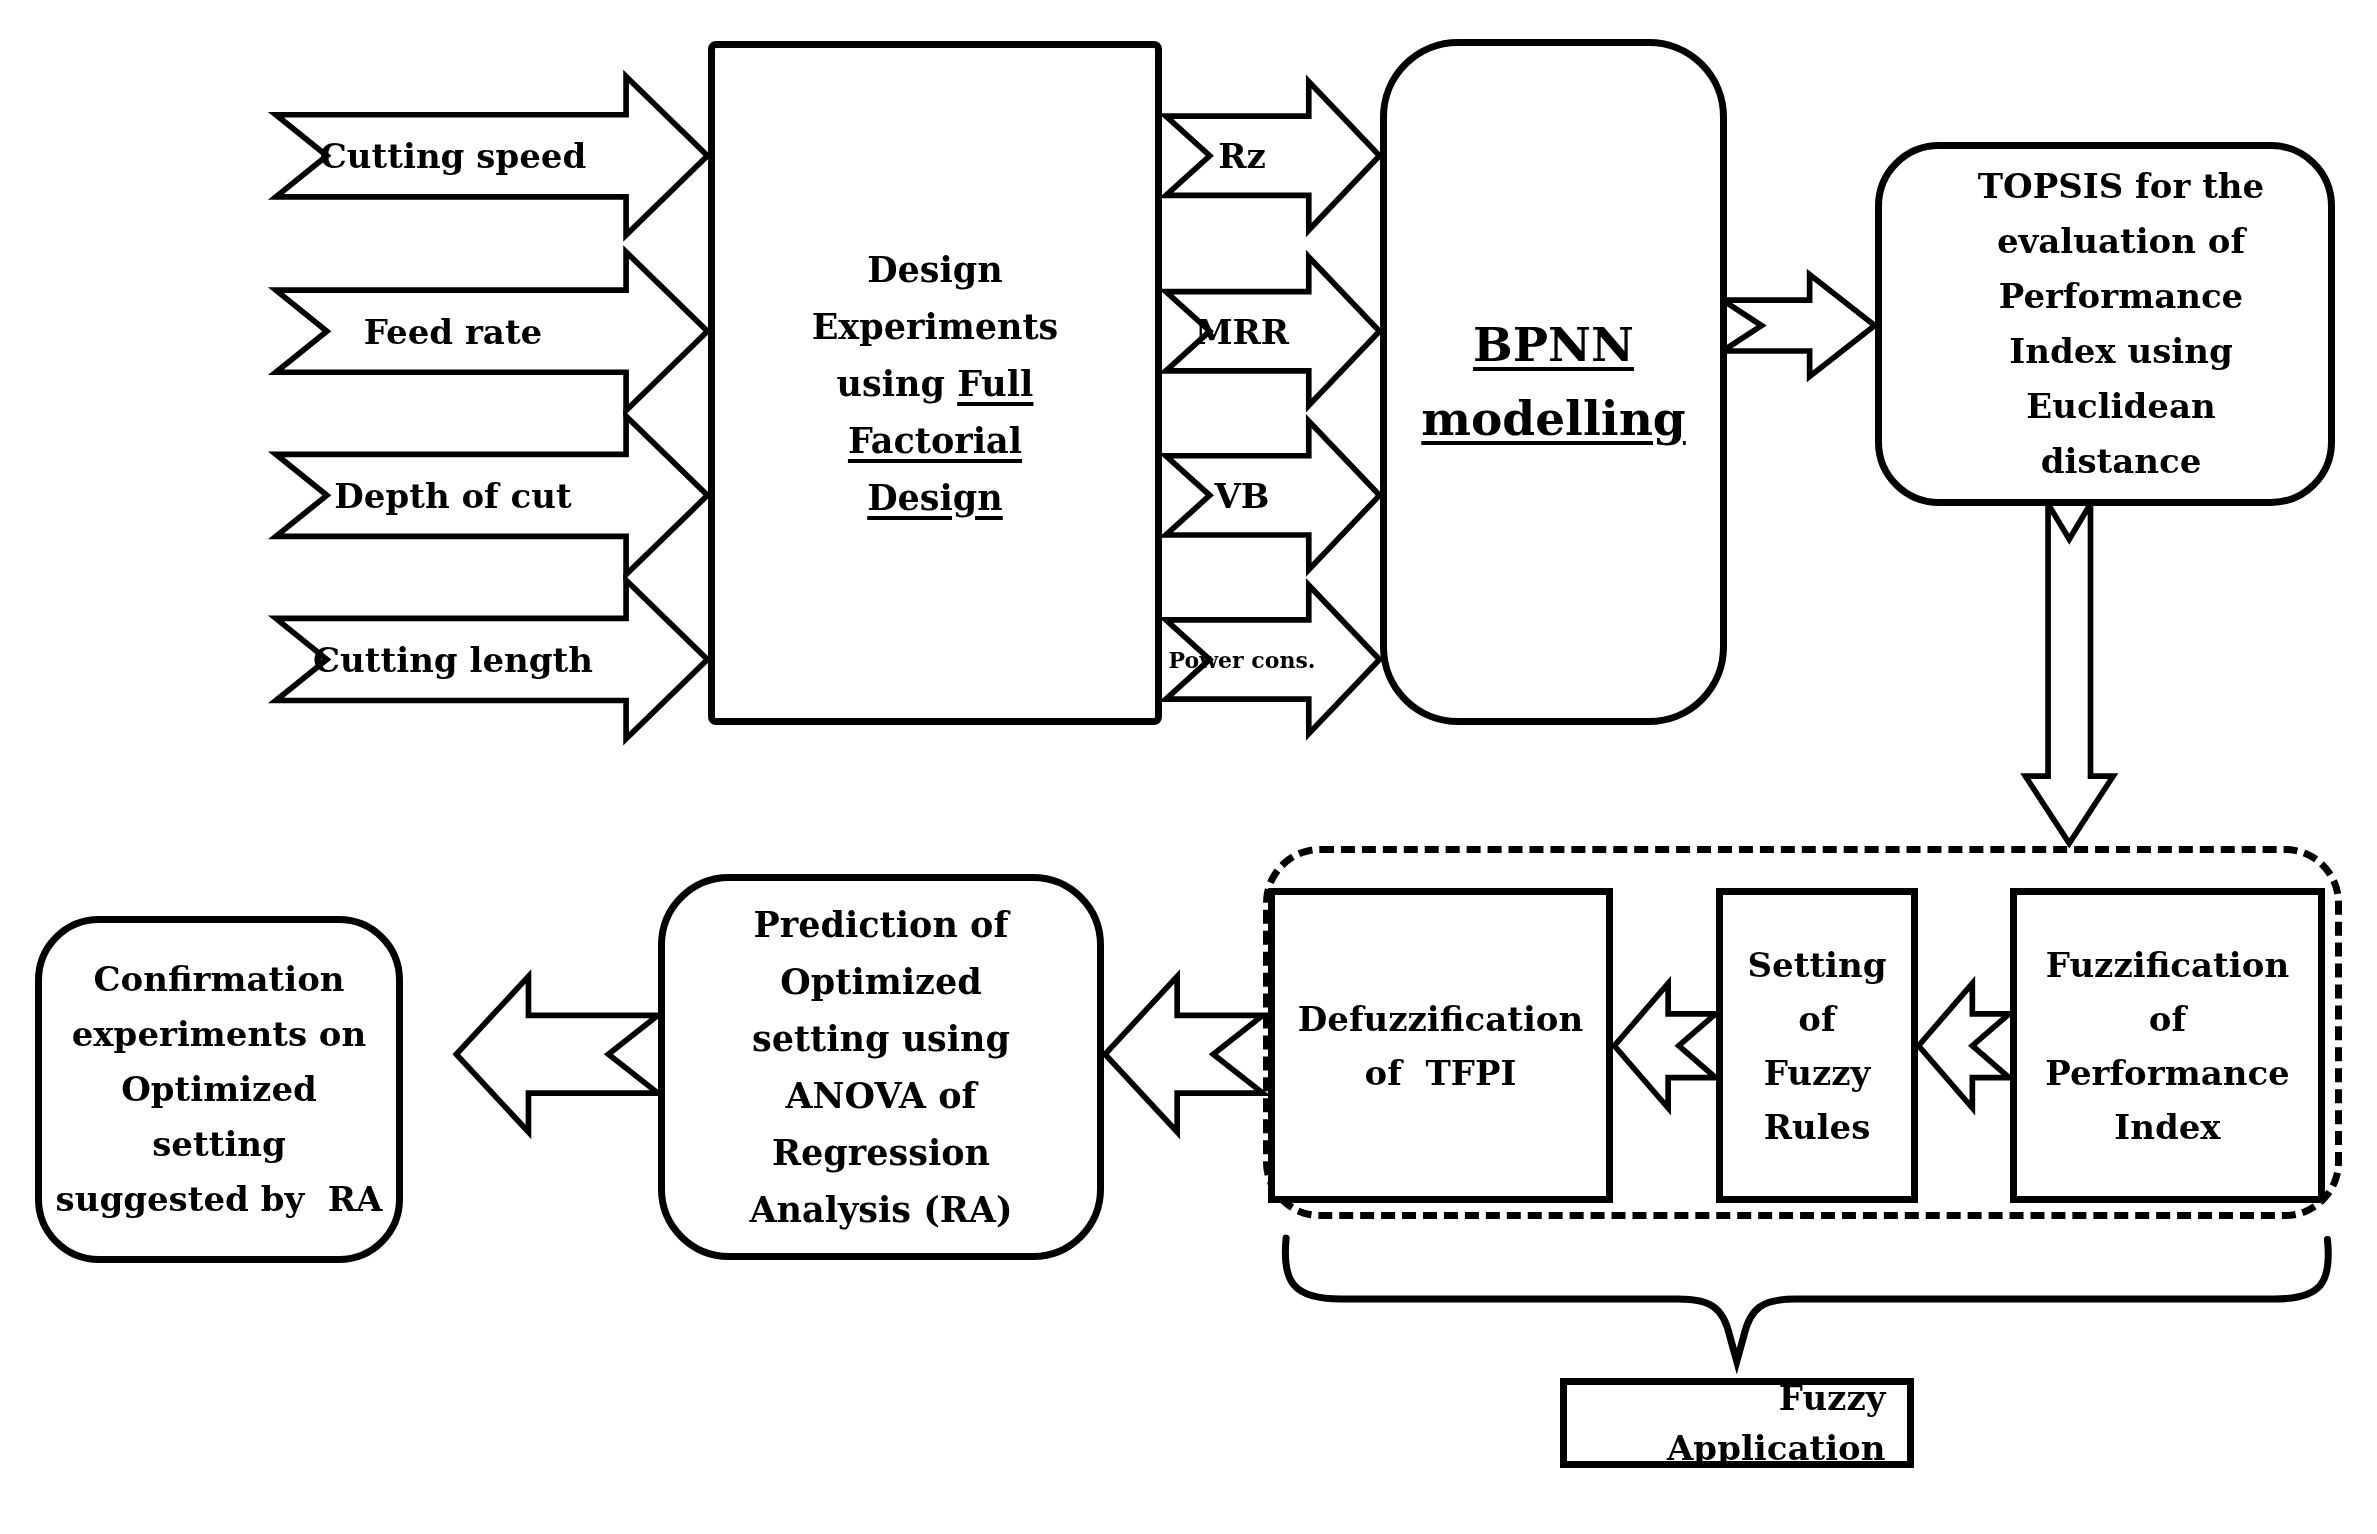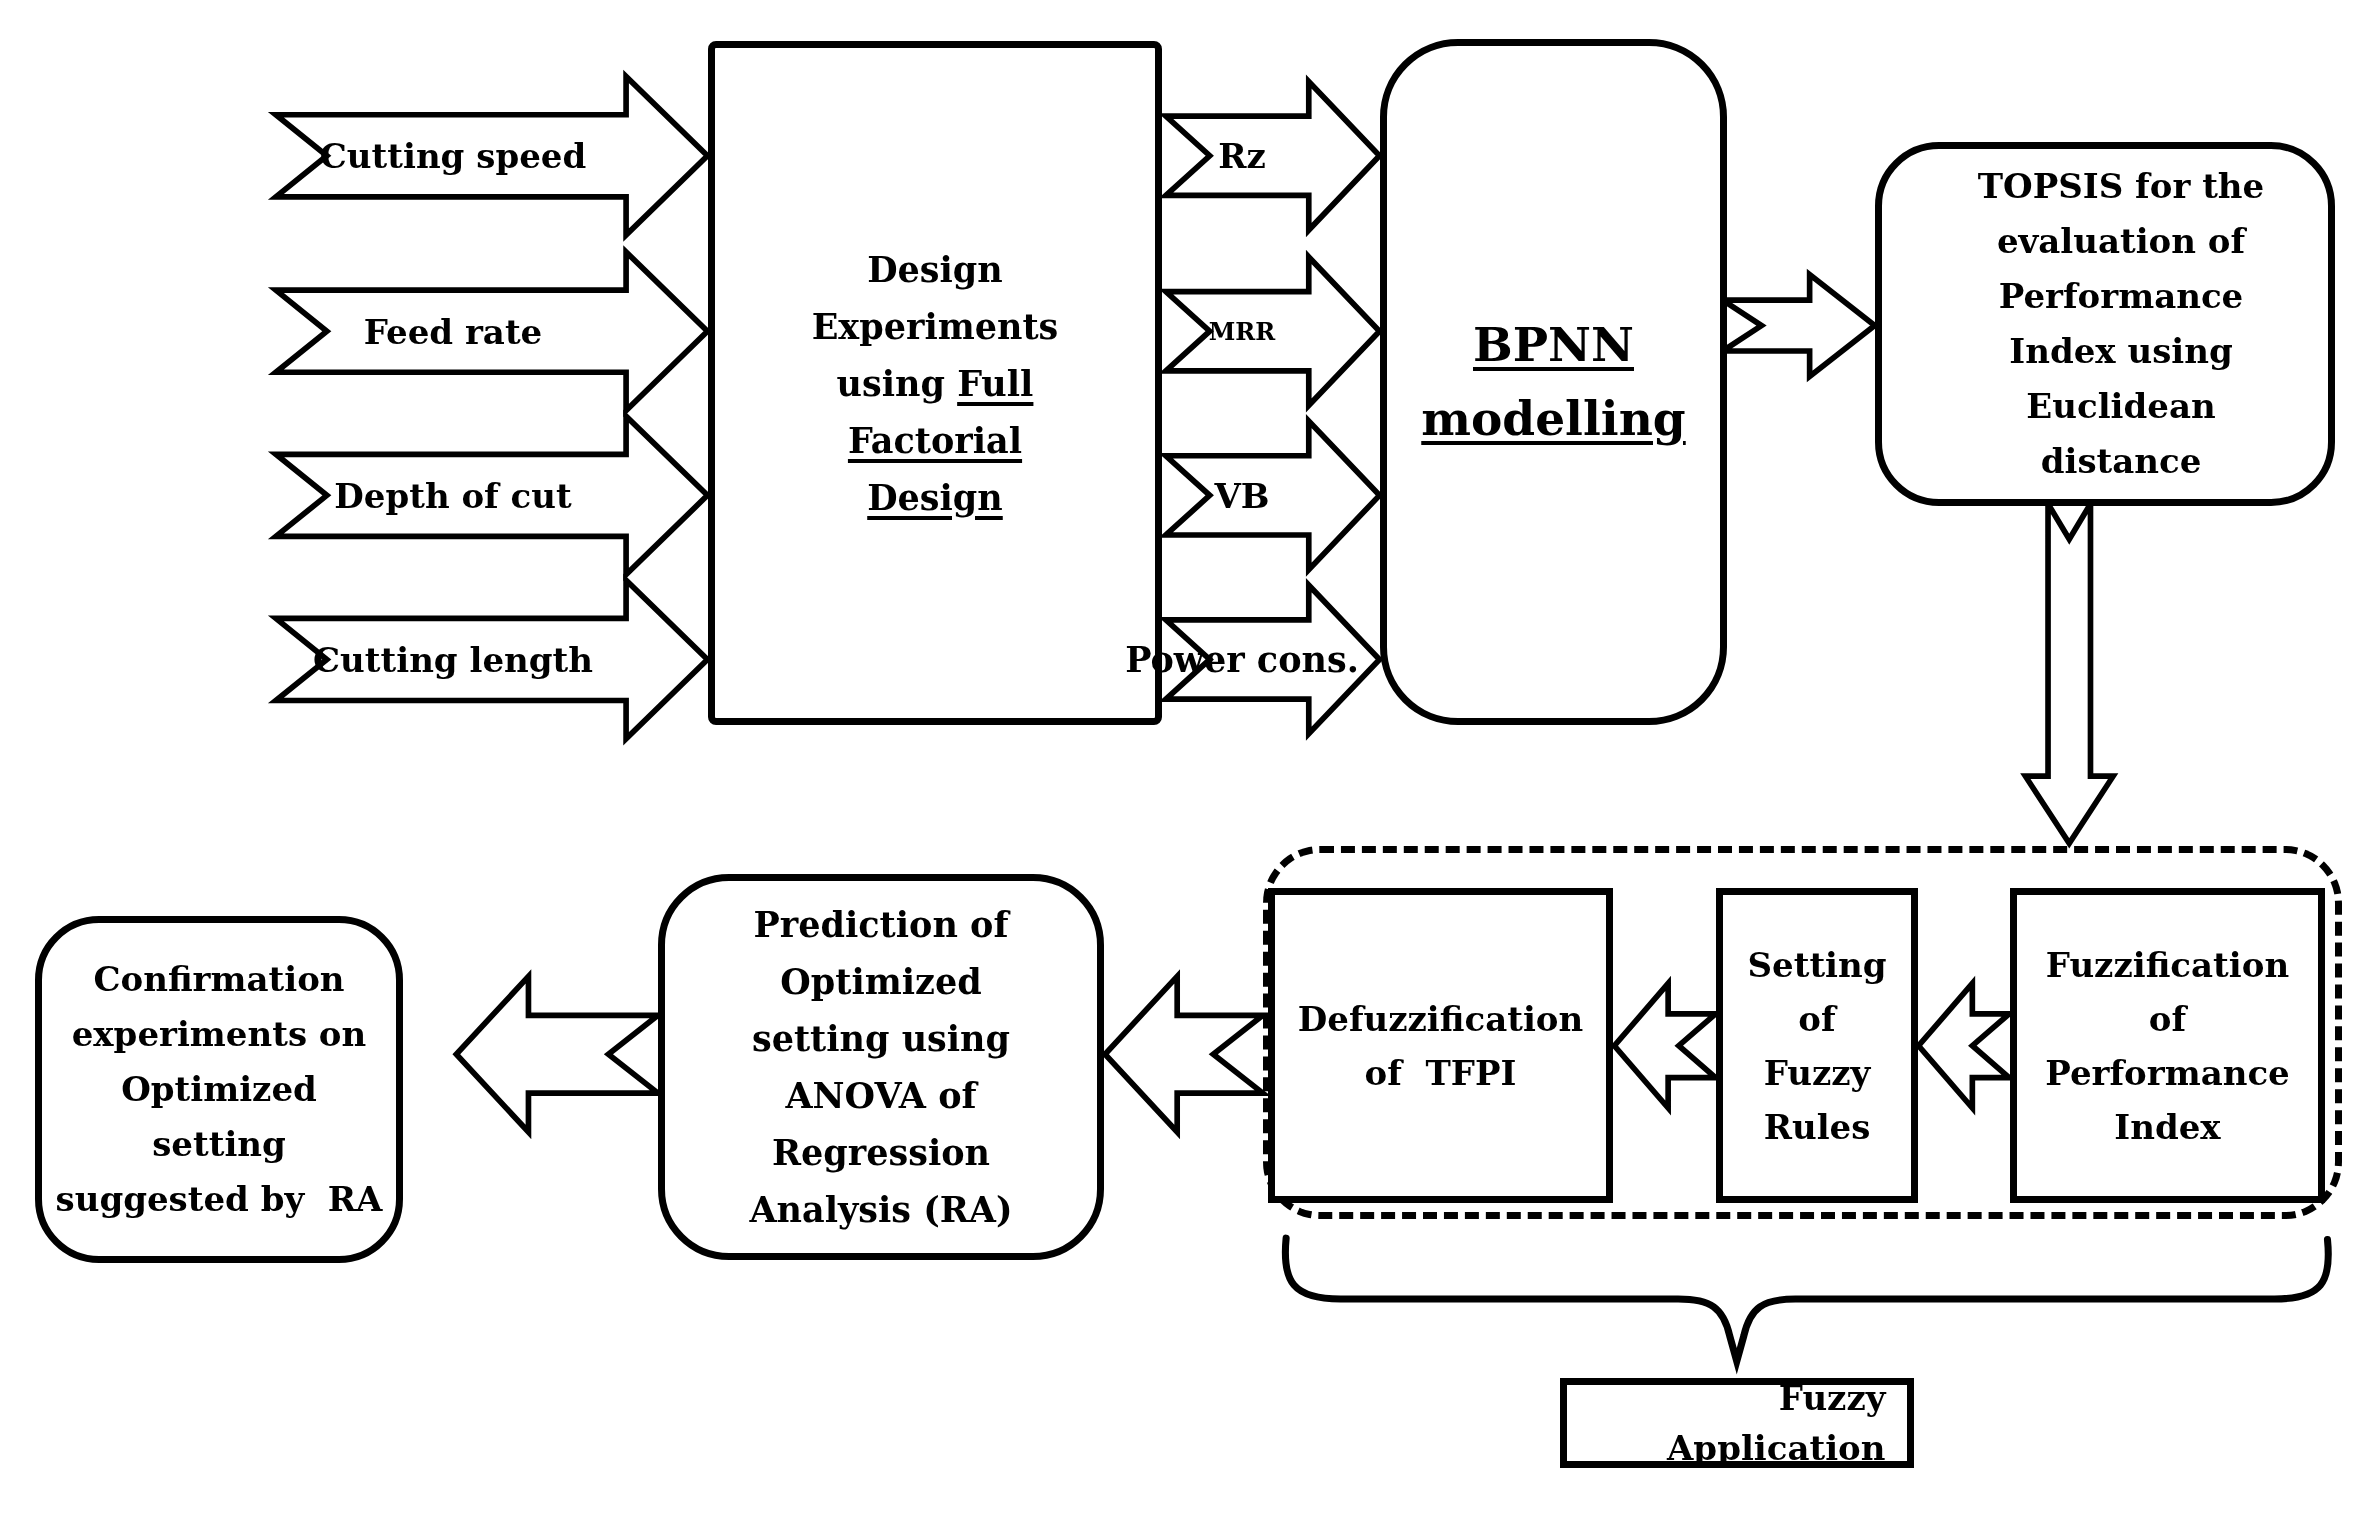--- a/index.html
+++ b/index.html
@@ -91,18 +91,18 @@
   <div class="box" style="left:1560px;top:1378px;width:354px;height:90px;font-size:34px;line-height:50px;text-align:right;">
     <div class="box-inner" style="width:297px;margin:0 auto;">Fuzzy Application</div>
   </div>
 
   <div class="alabel" style="left:283px;top:127px;width:340px;height:57px;font-size:34px;">Cutting speed</div>
   <div class="alabel" style="left:283px;top:467px;width:340px;height:57px;font-size:34px;">Depth of cut</div>
   <div class="alabel" style="left:283px;top:303px;width:340px;height:57px;font-size:34px;">Feed rate</div>
   <div class="alabel" style="left:283px;top:631px;width:340px;height:57px;font-size:34px;">Cutting length</div>
 
   <div class="alabel" style="left:1150px;top:127px;width:184px;height:57px;font-size:34px;">Rz</div>
-  <div class="alabel" style="left:1150px;top:303px;width:184px;height:57px;font-size:24px;">MRR</div>
+  <div class="alabel" style="left:1150px;top:303px;width:184px;height:57px;font-size:34px;">MRR</div>
   <div class="alabel" style="left:1150px;top:467px;width:184px;height:57px;font-size:34px;">VB</div>
-  <div class="alabel" style="left:1150px;top:631px;width:184px;height:57px;font-size:35px;">Power cons.</div>
+  <div class="alabel" style="left:1150px;top:631px;width:184px;height:57px;font-size:22px;">Power cons.</div>
 
 </div>
 
 
 </body></html>

